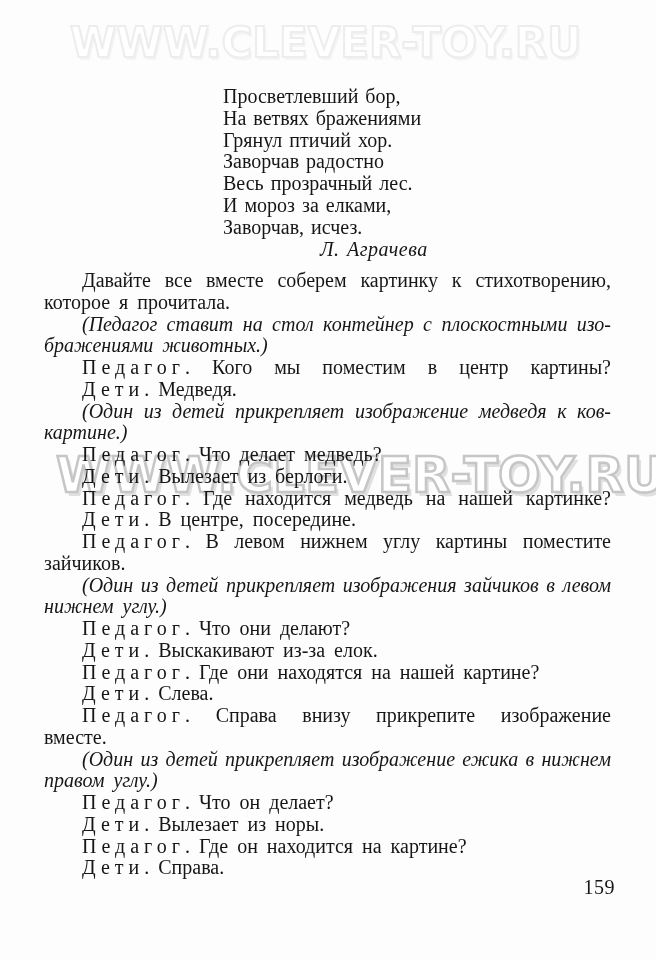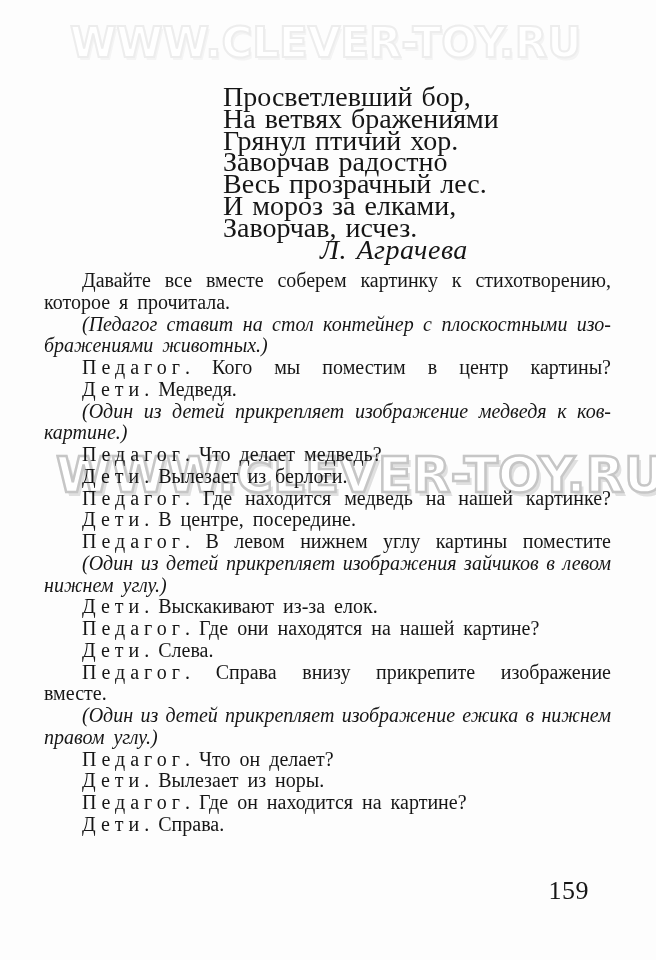--- a/index.html
+++ b/index.html
@@ -21,36 +21,36 @@
     text-shadow:3px 4px 0 #e0e0e0;
   }
   .wm-top{
     left:70px;top:22px;font-size:42px;
     -webkit-text-stroke:2px #ededed;
     text-shadow:2px 3px 0 #f4f4f4;
   }
   
   .poem{
     position:absolute;left:223px;top:86px;z-index:2;
-    font-size:28px;line-height:21.8px;word-spacing:2px;
+    font-size:20px;line-height:21.8px;word-spacing:2px;
   }
   .poem-author{font-style:italic;padding-left:97px;letter-spacing:0.5px}
   
   .bodytext{
     position:absolute;left:44px;top:270px;width:567px;z-index:2;
     font-size:20px;line-height:21.75px;
   }
   .bline{word-spacing:4px}
   .bline.ind{text-indent:38px}
   .bline.just{text-align:justify;text-align-last:justify;word-spacing:normal}
   .bline.ital{font-style:italic}
   .spk{letter-spacing:0.25em}
   .pageno{
-    position:absolute;right:67px;top:876px;z-index:2;
-    font-size:26px;letter-spacing:0.5px;
+    position:absolute;right:41px;top:876px;z-index:2;
+    font-size:20px;letter-spacing:0.5px;
   }
 </style>
 </head>
 <body>
 
 <div class="page">
 
   <div class="wm wm-top">WWW.CLEVER-TOY.RU</div>
   <div class="wm wm-mid">WWW.CLEVER-TOY.RU</div>
 
@@ -74,22 +74,24 @@
       <div class="bline ital">бражениями животных.)</div>
       <div class="bline ind just"><span class="spk">Педагог</span>. Кого мы поместим в центр картины?</div>
       <div class="bline ind"><span class="spk">Дети</span>. Медведя.</div>
       <div class="bline ind just ital">(Один из детей прикрепляет изображение медведя к ков-</div>
       <div class="bline ital">картине.)</div>
       <div class="bline ind"><span class="spk">Педагог</span>. Что делает медведь?</div>
       <div class="bline ind"><span class="spk">Дети</span>. Вылезает из берлоги.</div>
       <div class="bline ind just"><span class="spk">Педагог</span>. Где находится медведь на нашей картинке?</div>
       <div class="bline ind"><span class="spk">Дети</span>. В центре, посередине.</div>
       <div class="bline ind just"><span class="spk">Педагог</span>. В левом нижнем углу картины поместите</div>
+      <div class="bline">зайчиков.</div>
       <div class="bline ind just ital">(Один из детей прикрепляет изображения зайчиков в левом</div>
       <div class="bline ital">нижнем углу.)</div>
+      <div class="bline ind"><span class="spk">Педагог</span>. Что они делают?</div>
       <div class="bline ind"><span class="spk">Дети</span>. Выскакивают из-за елок.</div>
       <div class="bline ind"><span class="spk">Педагог</span>. Где они находятся на нашей картине?</div>
       <div class="bline ind"><span class="spk">Дети</span>. Слева.</div>
       <div class="bline ind just"><span class="spk">Педагог</span>. Справа внизу прикрепите изображение</div>
       <div class="bline">вместе.</div>
       <div class="bline ind just ital">(Один из детей прикрепляет изображение ежика в нижнем</div>
       <div class="bline ital">правом углу.)</div>
       <div class="bline ind"><span class="spk">Педагог</span>. Что он делает?</div>
       <div class="bline ind"><span class="spk">Дети</span>. Вылезает из норы.</div>
       <div class="bline ind"><span class="spk">Педагог</span>. Где он находится на картине?</div>

